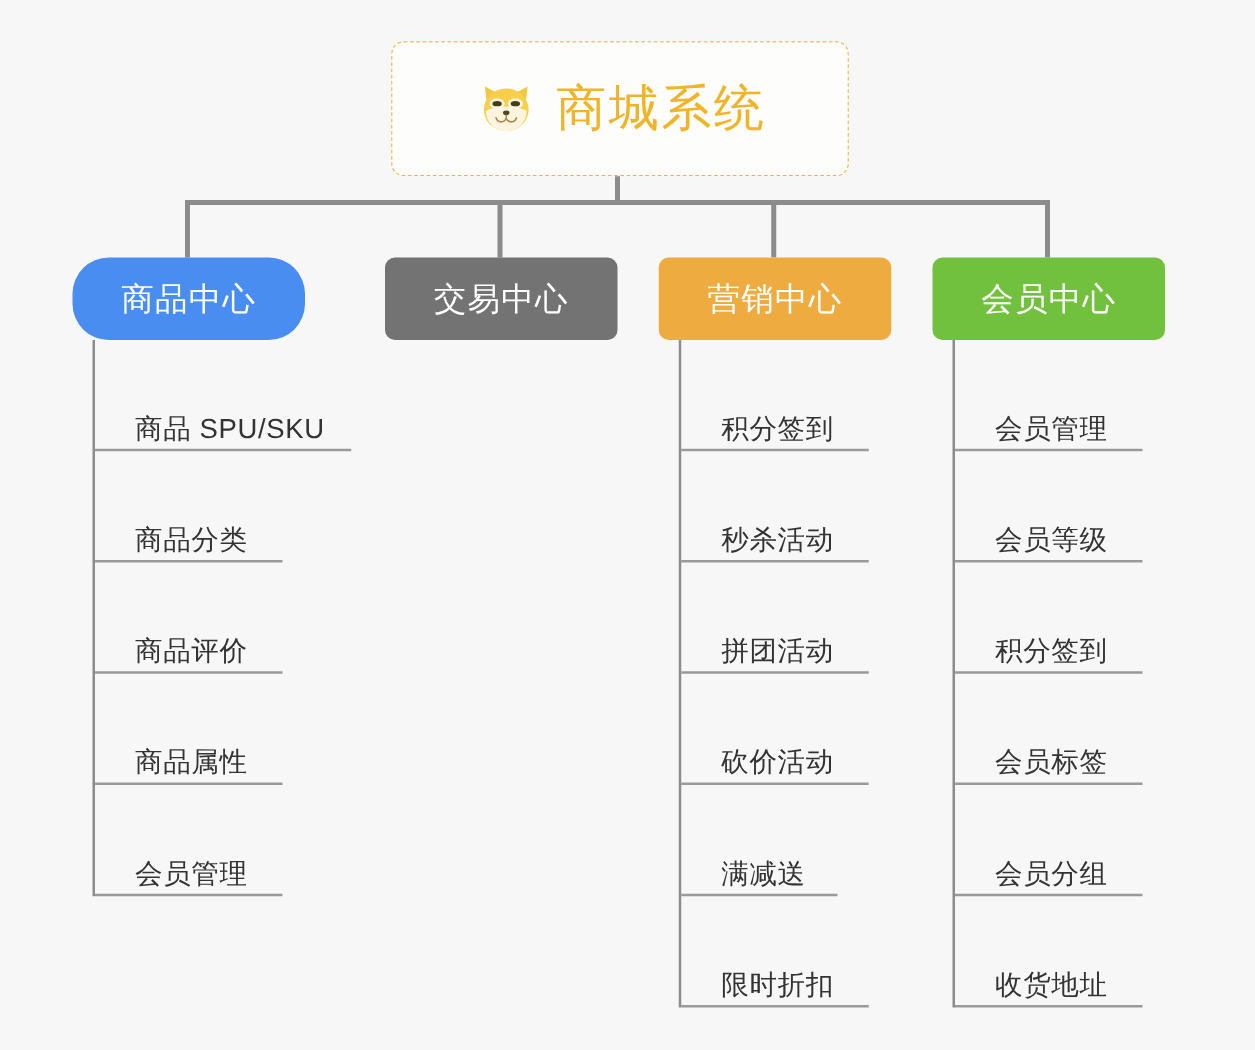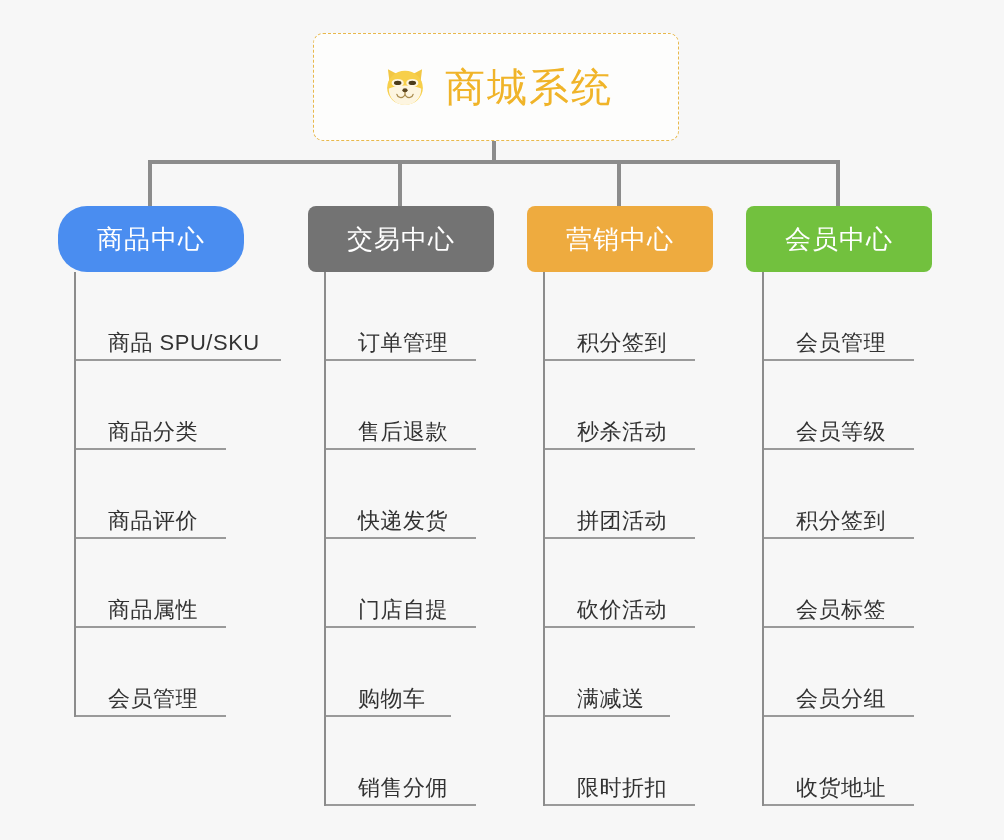--- a/index.html
+++ b/index.html
@@ -195,40 +195,20 @@
       <li class="leaf-item w-6">
           <span class="leaf-label">会员管理</span>
         </li>
     </ul>
   </div>
 
   <div class="branch b2">
     <div class="branch-header" style="background-color: #737373;">
       <span>交易中心</span>
     </div>
-    <ul class="leaf-list">
-      <li class="leaf-item w-2">
-          <span class="leaf-label">订单管理</span>
-        </li>
-      <li class="leaf-item w-2">
-          <span class="leaf-label">售后退款</span>
-        </li>
-      <li class="leaf-item w-2">
-          <span class="leaf-label">快递发货</span>
-        </li>
-      <li class="leaf-item w-2">
-          <span class="leaf-label">门店自提</span>
-        </li>
-      <li class="leaf-item narrow">
-          <span class="leaf-label">购物车</span>
-        </li>
-      <li class="leaf-item w-2">
-          <span class="leaf-label">销售分佣</span>
-        </li>
-    </ul>
   </div>
 
   <div class="branch b3">
     <div class="branch-header" style="background-color: rgb(238, 171, 63);">
       <span>营销中心</span>
     </div>
     <ul class="leaf-list">
       <li class="leaf-item w-2">
           <span class="leaf-label">积分签到</span>
         </li>

